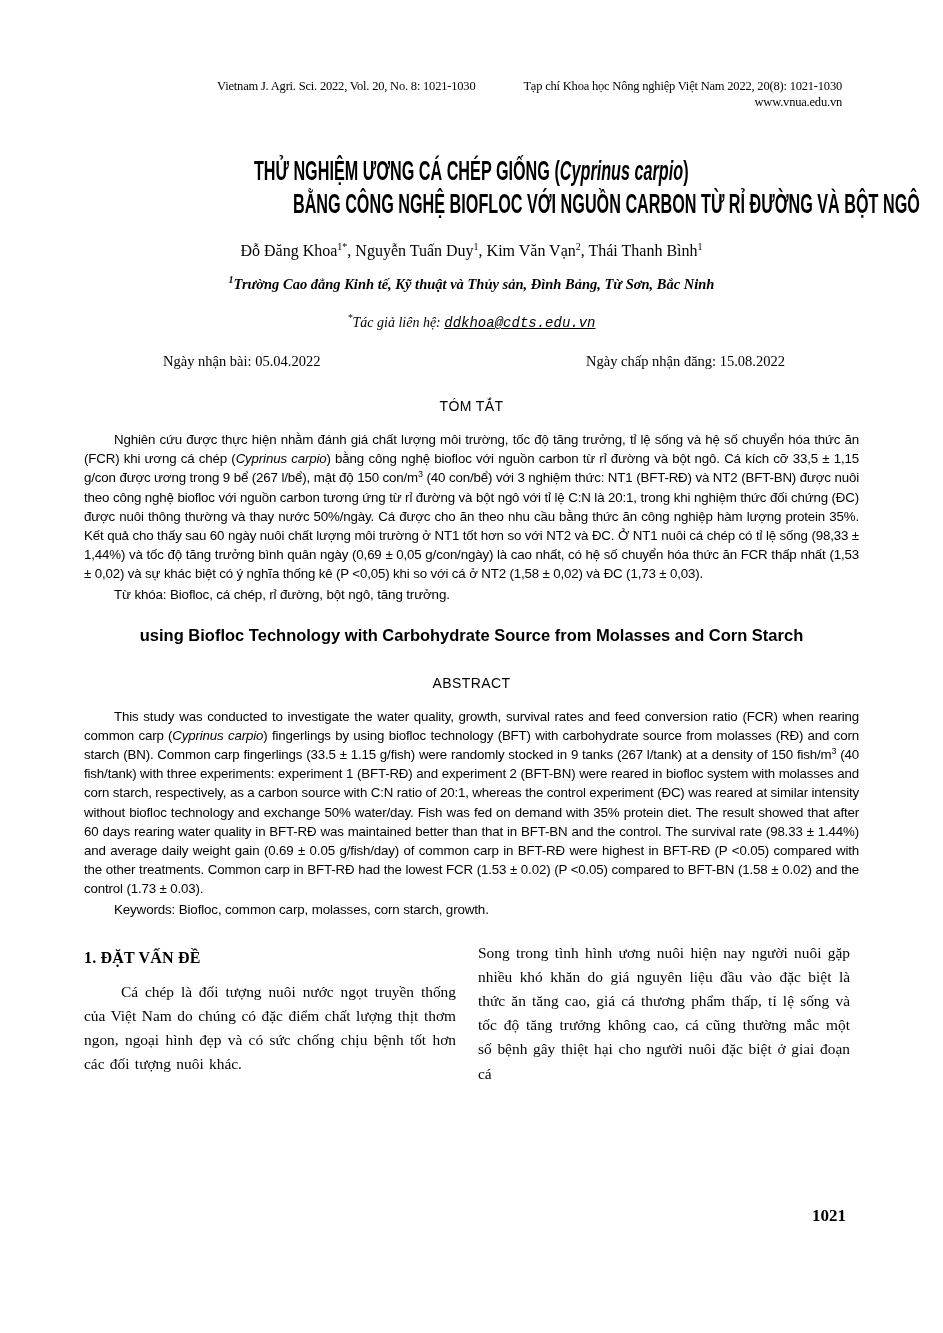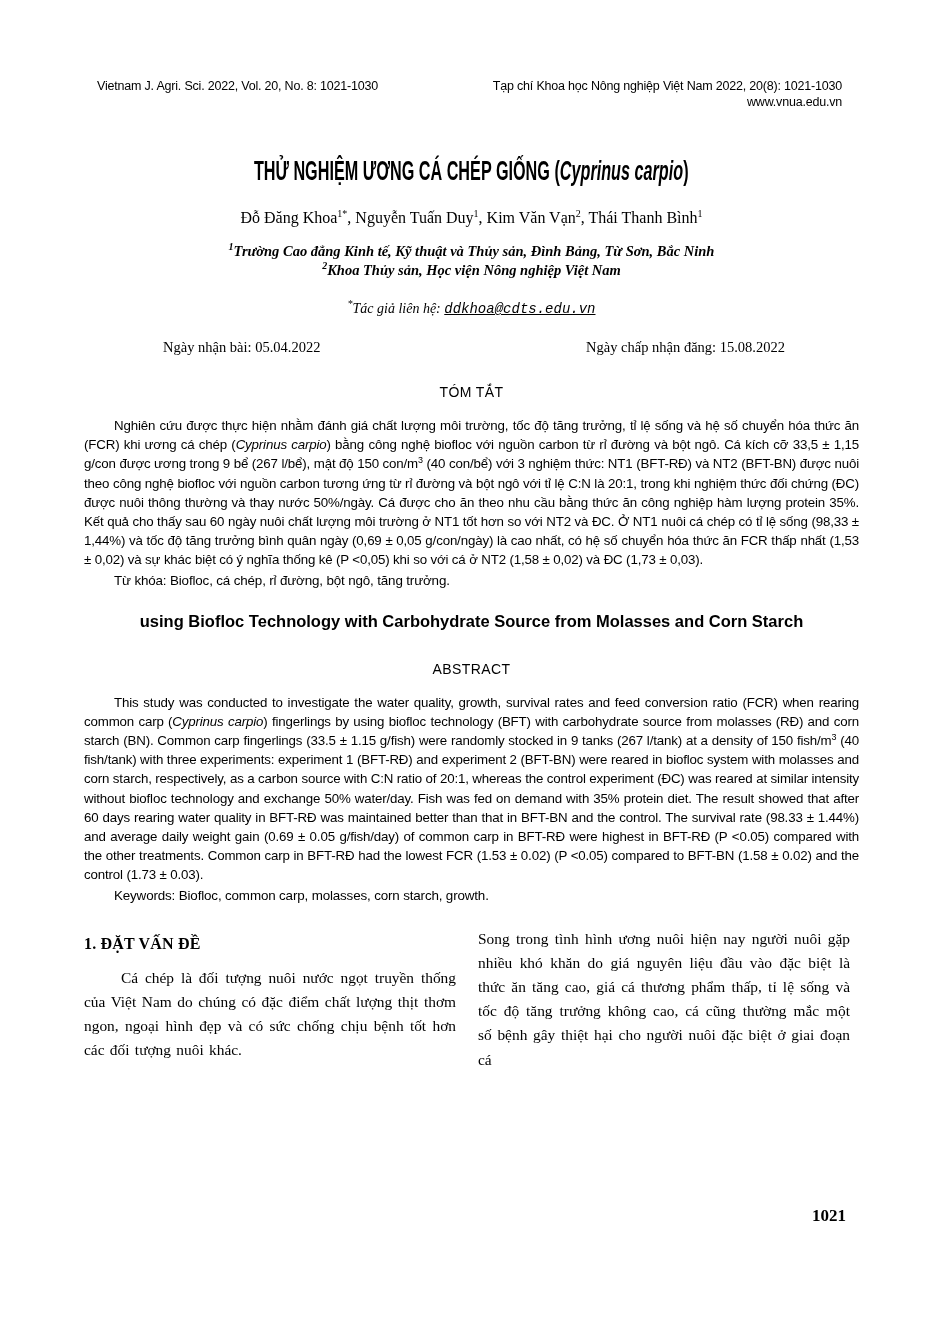--- a/index.html
+++ b/index.html
@@ -6,22 +6,22 @@
   html,body { background:#ffffff; }
   body {
     width:943px; height:1333px; position:relative; overflow:hidden;
     color:#000; font-family:"Liberation Serif", serif;
     -webkit-font-smoothing:antialiased;
   }
   .sheet { width:943px; height:1333px; padding:78px 84px 0 84px; position:relative; }
 
   
   .header {
-    display:flex; justify-content:space-between; align-items:flex-start;
-    font-family:Liberation Sans, sans-serif; font-size:12.5px; letter-spacing:-0.2px;
+    display:flex; justify-content:flex-end; align-items:flex-start;
+    font-family:Liberation Serif, serif; font-size:12.5px; letter-spacing:-0.2px;
     padding-left:13px; padding-right:17px; line-height:16px;
   }
   .header-right { text-align:right;margin-left:48px; }
 
   
   .title { margin-top:44px; text-align:center; }
   .tline { display:block; text-align:center; line-height:31px; }
   .squeeze {
     display:inline-block; white-space:nowrap;
     font-family:"Liberation Sans", sans-serif; font-weight:bold; font-size:27px;
@@ -87,27 +87,27 @@
   <div class="header">
     <div class="header-left">Vietnam J. Agri. Sci. 2022, Vol. 20, No. 8: 1021-1030</div>
     <div class="header-right">
       <div>Tạp chí Khoa học Nông nghiệp Việt Nam 2022, 20(8): 1021-1030</div>
       <div>www.vnua.edu.vn</div>
     </div>
   </div>
 
   <h1 class="title">
     <span class="tline"><span class="squeeze"><span>THỬ NGHIỆM ƯƠNG CÁ CHÉP GIỐNG (</span><i>Cyprinus carpio</i><span>)</span></span></span>
+    <span class="tline"><span class="squeeze">BẰNG CÔNG NGHỆ BIOFLOC VỚI NGUỒN CARBON TỪ RỈ ĐƯỜNG VÀ BỘT NGÔ</span></span>
   </h1>
 
   <p class="authors"><span>Đỗ Đăng Khoa</span><sup>1*</sup><span>, </span><span>Nguyễn Tuấn Duy</span><sup>1</sup><span>, </span><span>Kim Văn Vạn</span><sup>2</sup><span>, </span><span>Thái Thanh Bình</span><sup>1</sup></p>
 
   <div class="affils">
     <div class="affil"><sup>1</sup><span>Trường Cao đẳng Kinh tế, Kỹ thuật và Thủy sản, Đình Bảng, Từ Sơn, Bắc Ninh</span></div>
-    <div class="affil"><sup>2</sup><span>Khoa Thủy sản, Học viện Nông nghiệp Việt Nam</span></div>
   </div>
 
   <p class="correspond"><sup>*</sup><span>Tác giả liên hệ: </span><span class="email">ddkhoa@cdts.edu.vn</span></p>
 
   <div class="dates">
     <span>Ngày nhận bài: 05.04.2022</span>
     <span>Ngày chấp nhận đăng: 15.08.2022</span>
   </div>
 
   <h2 class="center-sans h-tomtat">TÓM TẮT</h2>

